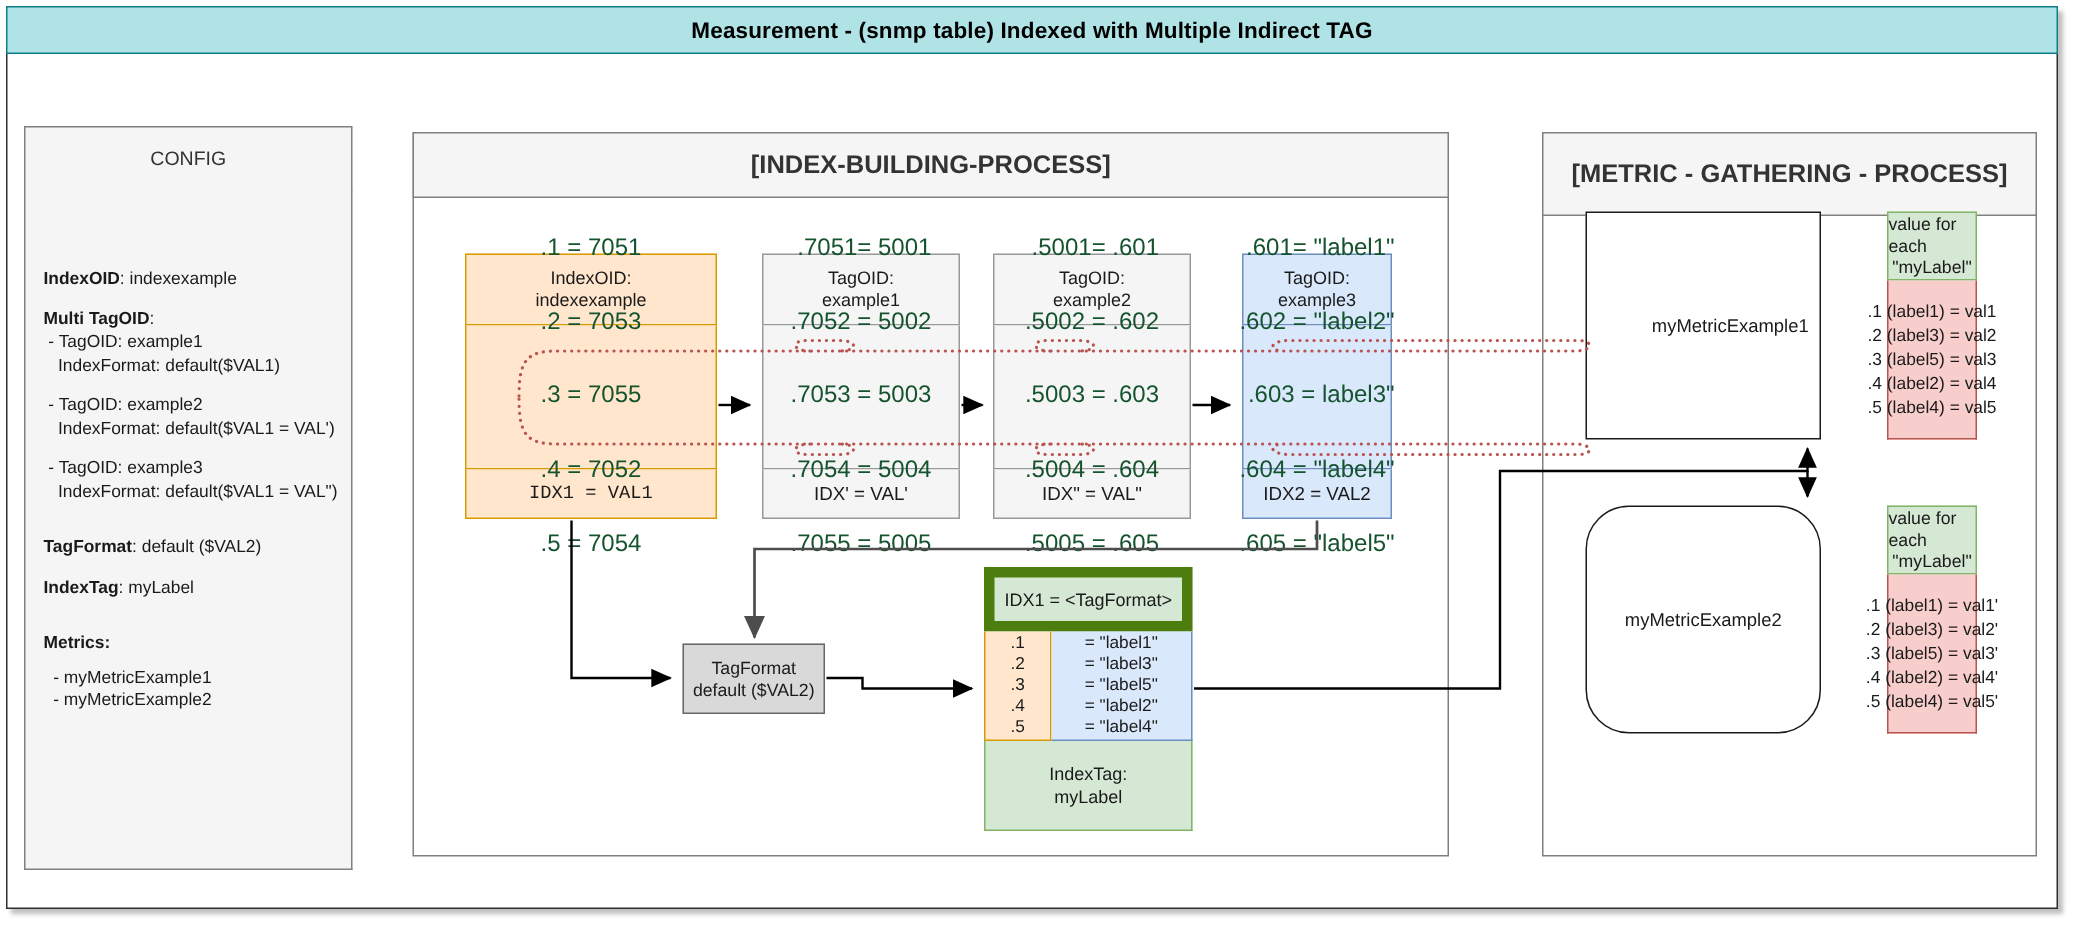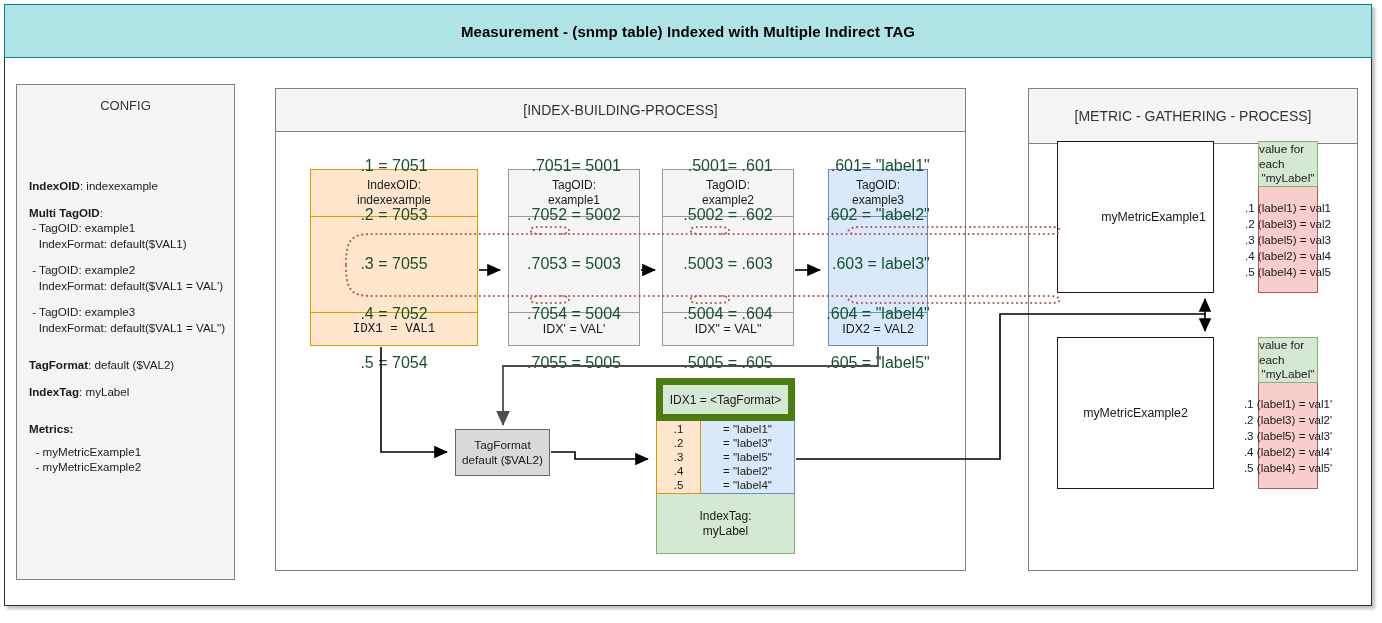--- a/index.html
+++ b/index.html
@@ -3,30 +3,30 @@
 <meta charset="utf-8">
 <style>
   html,body{margin:0;padding:0;background:#ffffff;}
   body{font-family:"Liberation Sans","DejaVu Sans",sans-serif;}
   #page{position:relative;width:1382px;height:623px;overflow:hidden;background:#ffffff;}
 
   
   .outer-frame{position:absolute;left:4px;top:4px;width:1368px;height:602px;
     border:1px solid #2f2f2f;background:#ffffff;box-sizing:border-box;
     box-shadow:3px 3px 3px rgba(0,0,0,.25);}
-  .title-bar{position:absolute;left:4px;top:4px;width:1368px;height:54px;
+  .title-bar{position:absolute;left:4px;top:4px;width:1368px;height:32px;
     background:#b0e3e6;border:1px solid #0e8088;box-sizing:border-box;
     display:flex;align-items:center;justify-content:center;}
   .title-bar .t{font-size:15px;font-weight:bold;color:#000;letter-spacing:.1px;}
 
   
   .panel{position:absolute;border:1px solid #808080;background:#ffffff;box-sizing:border-box;}
   .panel-head{position:absolute;border:1px solid #808080;background:#f5f5f5;
     box-sizing:border-box;display:flex;align-items:center;justify-content:center;}
-  .panel-head .h{font-size:14px;font-weight:normal;color:#333;}
+  .panel-head .h{font-size:17px;font-weight:bold;color:#333;}
   .panel-head.plain .h{font-weight:normal;font-size:13px;}
 
   
   #config-body{position:absolute;left:16px;top:126px;width:219px;height:454px;
     border:1px solid #808080;border-top:none;background:#f5f5f5;box-sizing:border-box;
     padding:22px 12px 0 12px;}
   #config-body .line{font-size:11.6px;color:#1a1a1a;line-height:15.5px;white-space:pre;}
   #config-body .gap{height:11px;}
   #config-body .gap-s{height:7px;}
   #config-body b{font-weight:bold;}
@@ -238,21 +238,21 @@
         <span>.1 (label1) = val1</span>
         <span>.2 (label3) = val2</span>
         <span>.3 (label5) = val3</span>
         <span>.4 (label2) = val4</span>
         <span>.5 (label4) = val5</span>
       </div>
     </div>
   </div>
 
   <div class="metric" style="left:1057px;top:337px;width:261px;height:152px;">
-    <div class="name" style="width:157px;">myMetricExample2</div>
+    <div class="name" style="width:157px;border-radius:29px;">myMetricExample2</div>
     <div class="vals" style="width:104px;">
       <div class="vhead">
         <span>value for each</span>
         <span>"myLabel"</span>
       </div>
       <div class="vbody">
         <span>.1 (label1) = val1'</span>
         <span>.2 (label3) = val2'</span>
         <span>.3 (label5) = val3'</span>
         <span>.4 (label2) = val4'</span>

